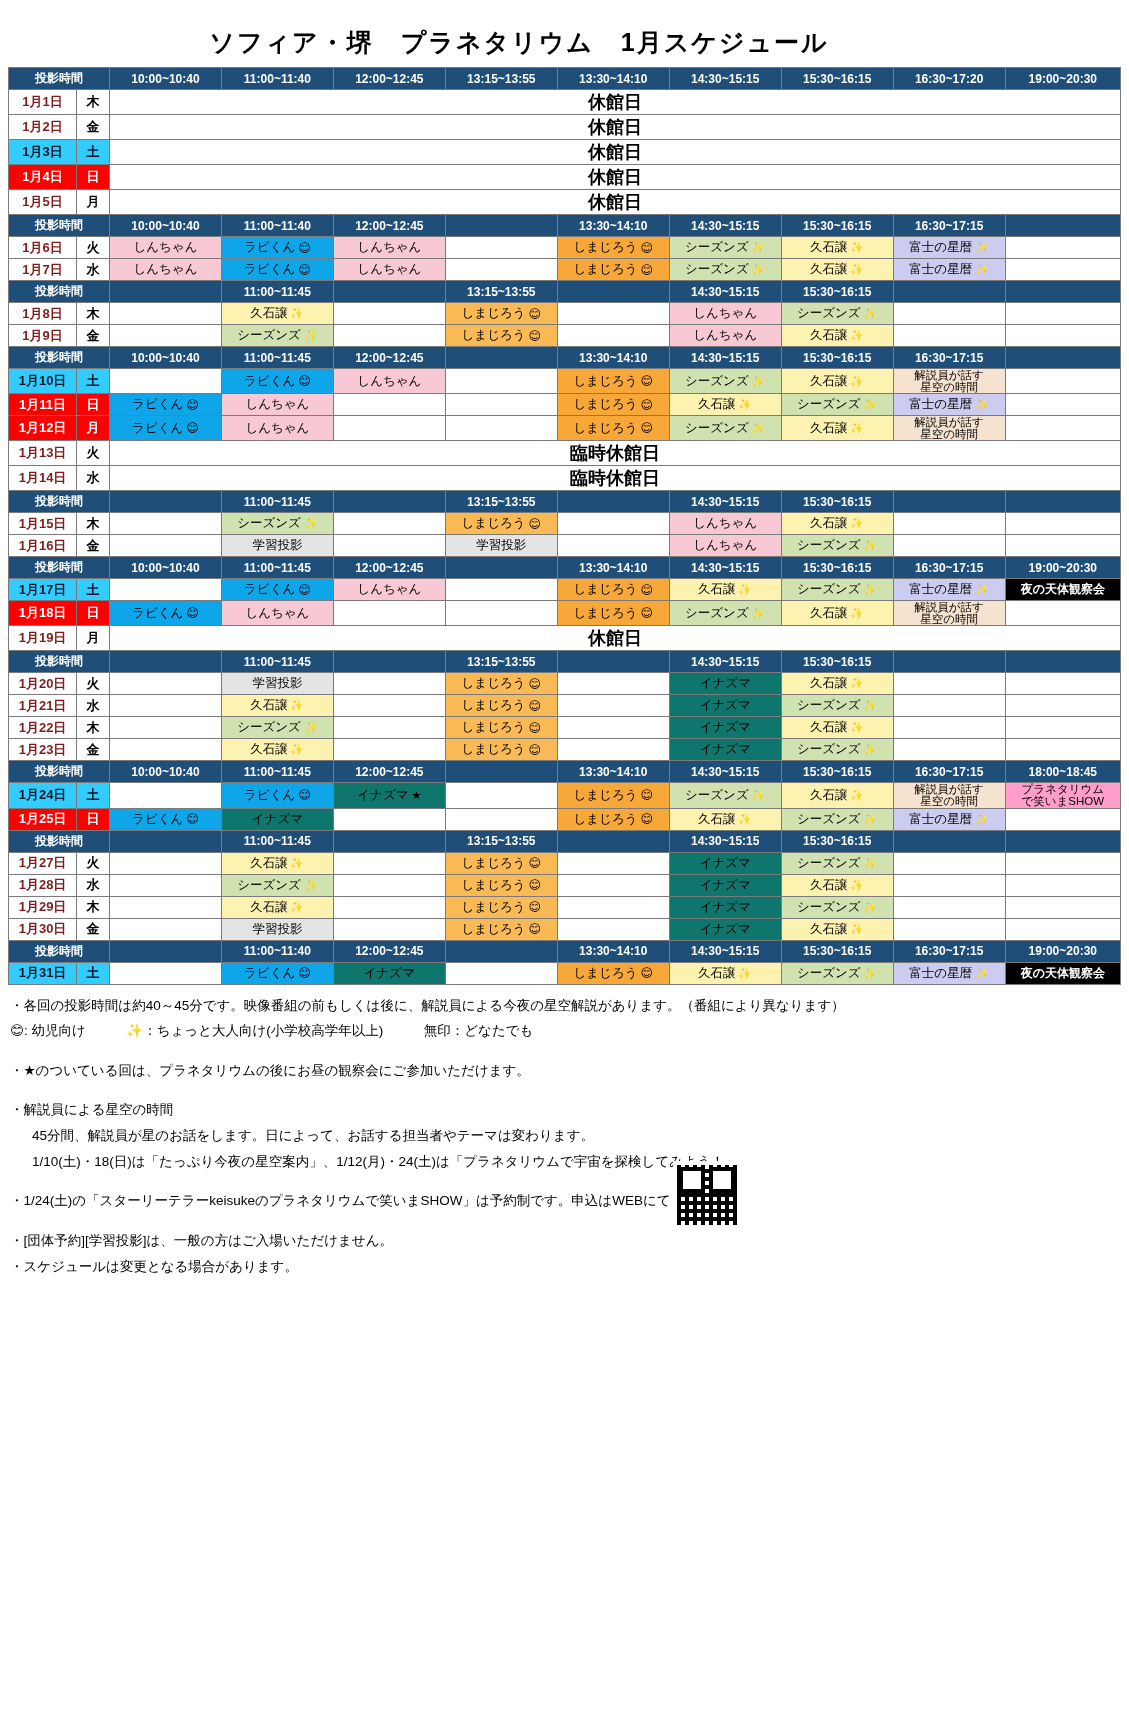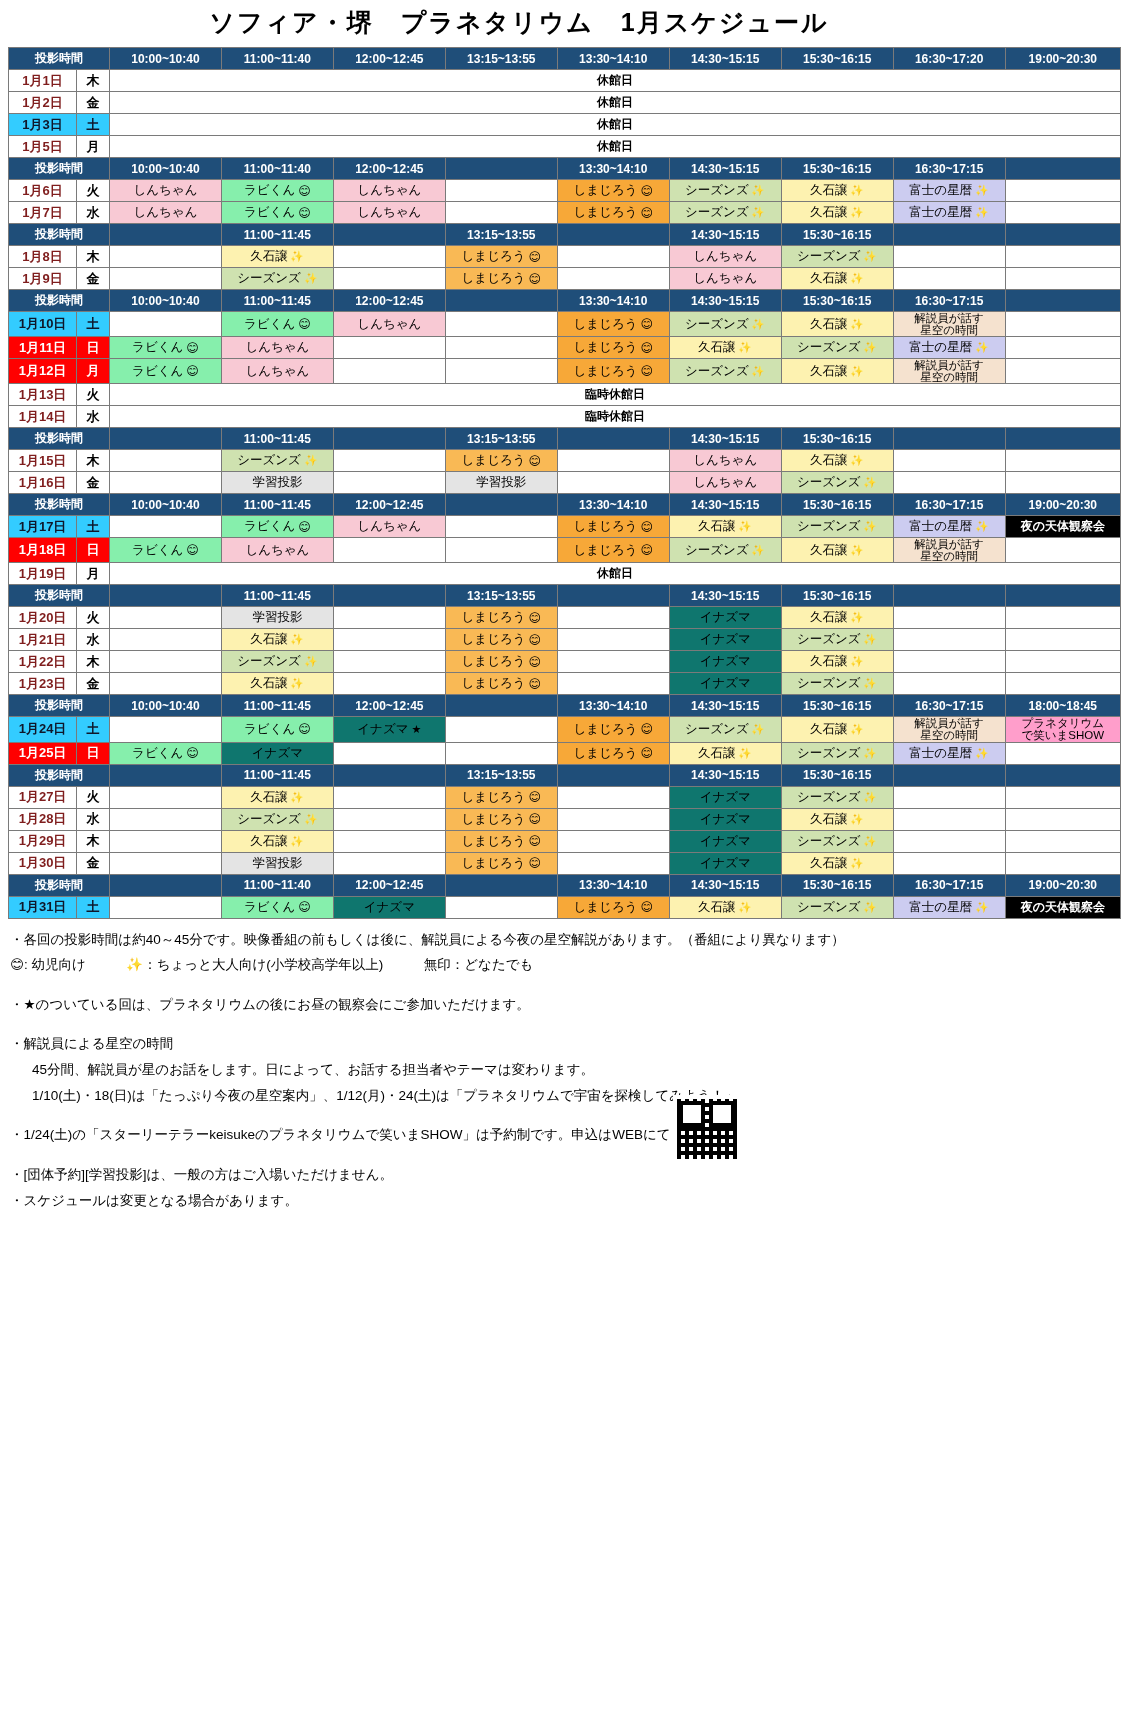--- a/index.html
+++ b/index.html
@@ -3,21 +3,21 @@
 <meta charset="utf-8">
 <style>
   * { box-sizing: border-box; }
   body {
     margin: 0;
     padding: 0;
     background: #ffffff;
     font-family: "Liberation Sans", "DejaVu Sans", sans-serif;
     width: 1129px;
   }
-  #sheet { width: 1038px; padding: 0 8px 10px 8px; }
+  #sheet { width: 1038px; padding: 20px 8px 10px 8px; }
 
   .title {
     text-align: center;
     font-size: 25px;
     font-weight: bold;
     letter-spacing: 2px;
     padding: 6px 0 8px 0;
     color: #000;
   }
 
@@ -51,28 +51,28 @@
 
   
   .dcell { font-size: 13px; font-weight: bold; background:#ffffff; color:#7f1d1d; }
   .wcell { font-size: 13px; font-weight: bold; background:#ffffff; color:#000; }
   .sat .dcell, .sat .wcell { background:#33ccff; color:#0f172a; }
   .sun .dcell, .sun .wcell { background:#ff0000; color:#ffffff; }
   .sun .dcell { color:#ffffff; }
 
   .closed td.closedmsg {
     background:#ffffff;
-    font-size: 12px;
+    font-size: 18px;
     font-weight: bold;
     color:#000;
   }
 
   
   .p-shin   { background:#f8c9d4; }
-  .p-rabi   { background:#86efac; }
+  .p-rabi   { background:#0ea5e9; }
   .p-shima  { background:#f7a838; }
   .p-shima2 { background:#f9b955; }
   .p-season { background:#cfe2b0; }
   .p-hisai  { background:#fdf2b0; }
   .p-fuji   { background:#ccccf0; }
   .p-kaisetsu { background:#f5e2cf; font-size:11.5px; line-height:1.05; white-space:normal;margin-left:9px; }
   .p-inazuma { background:#0f766e; }
   .p-gakushu { background:#e4e4e4; }
   .p-night  { background:#000000; color:#ffffff; font-weight:bold; font-size:12px; }
   .p-show   { background:#ff9ecb; font-size:11.5px; line-height:1.05; white-space:normal; }
@@ -159,20 +159,25 @@
         <tr class=" closed">
           <td class="dcell">1月2日</td>
           <td class="wcell">金</td>
           <td colspan="9" class="closedmsg">休館日</td>
         </tr>
         <tr class="sat closed">
           <td class="dcell">1月3日</td>
           <td class="wcell">土</td>
           <td colspan="9" class="closedmsg">休館日</td>
         </tr>
+        <tr class="sun closed">
+          <td class="dcell">1月4日</td>
+          <td class="wcell">日</td>
+          <td colspan="9" class="closedmsg">休館日</td>
+        </tr>
         <tr class=" closed">
           <td class="dcell">1月5日</td>
           <td class="wcell">月</td>
           <td colspan="9" class="closedmsg">休館日</td>
         </tr>
         <tr class="hdr">
           <td colspan="2" class="lbl">投影時間</td>
           <td>10:00~10:40</td>
           <td>11:00~11:40</td>
           <td>12:00~12:45</td>

